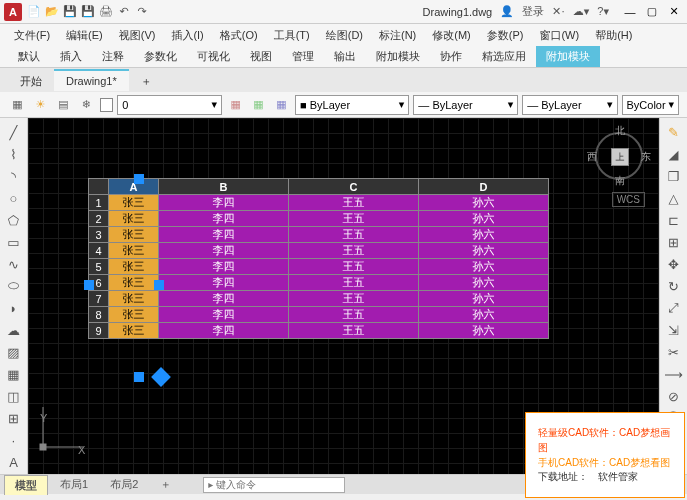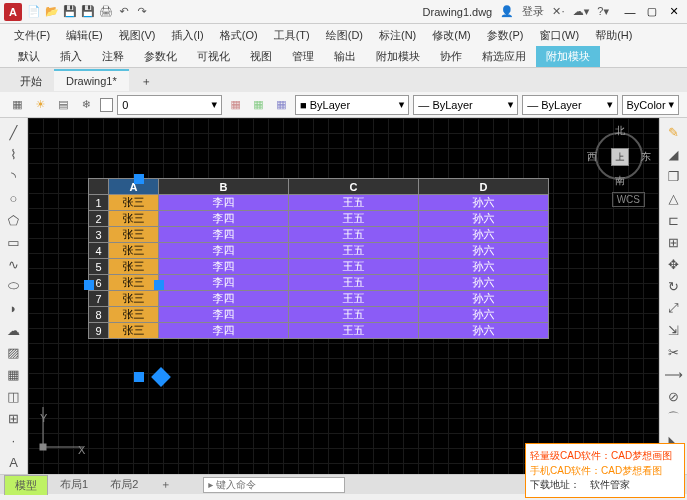--- a/index.html
+++ b/index.html
@@ -53,38 +53,38 @@
 .compass .e { top: 24px; right: -2px; }
 .compass .w { top: 24px; left: -2px; }
 .wcs-label { position: absolute; top: 74px; right: 14px; color: #888; font-size: 10px; border: 1px solid #555; padding: 1px 4px; }
 
 .data-table { position: absolute; top: 60px; left: 60px; border-collapse: collapse; }
 .data-table th, .data-table td { border: 1px solid #888; color: #fff; font-size: 11px; text-align: center; padding: 0; }
 .data-table th { background: #333; height: 16px; }
 .data-table th.col-a { background: #2a5a8a; }
 .data-table td.rownum { background: #333; width: 20px; height: 16px; }
 .data-table td.cell-a { background: #e8a838; color: #000; width: 50px; }
-.data-table td.cell { width: 130px; background: #8b5cf6; text-align: center; }
+.data-table td.cell { width: 130px; background: #a21caf; text-align: center; }
 
 .sel-handle { position: absolute; width: 10px; height: 10px; background: #1e90ff; }
 .sel-diamond { position: absolute; width: 14px; height: 14px; background: #1e90ff; transform: rotate(45deg); }
 
 .ucs { position: absolute; bottom: 20px; left: 10px; color: #888; font-size: 11px; }
 .ucs .y { position: absolute; bottom: 30px; left: 2px; }
 .ucs .x { position: absolute; bottom: -2px; left: 40px; }
 .ucs svg { stroke: #888; }
 
 .cmd-hint { position: absolute; bottom: 6px; left: 50%; transform: translateX(-50%); color: #666; font-size: 10px; text-align: center; }
 
 .bottom-tabs { height: 20px; background: #e0e0e0; display: flex; align-items: center; padding: 0 4px; gap: 2px; border-top: 1px solid #ccc; }
 .bottom-tabs span { padding: 2px 10px; color: #555; font-size: 11px; cursor: pointer; }
-.bottom-tabs span.active { background: #bef264; border: 1px solid #aaa; border-bottom: none; }
+.bottom-tabs span.active { background: #fef9c3; border: 1px solid #aaa; border-bottom: none; font-weight: bold; }
 .cmd-input { flex: 0 0 140px; height: 16px; border: 1px solid #aaa; background: #fff; margin-left: 20px; font-size: 10px; padding: 0 4px; color: #999; }
 
-.promo { position: absolute; bottom: 2px; right: 2px; width: 160px; background: #fff; border: 1px solid #ff8c00; padding: 4px; font-size: 10px; line-height: 1.5; }
+.promo { position: absolute; bottom: 2px; right: 2px; width: 160px; background: #fff; border: 1px solid #ff8c00; padding: 12px; font-size: 10px; line-height: 1.5; }
 .promo .l1 { color: #ff4500; }
 .promo .l2 { color: #ff8c00; }
 .promo .l3 { color: #333; font-family: Liberation Mono, monospace; }
 </style>
 </head>
 <body>
 
 <div class="titlebar">
   <div class="app-icon">A</div>
   <div class="qat">

